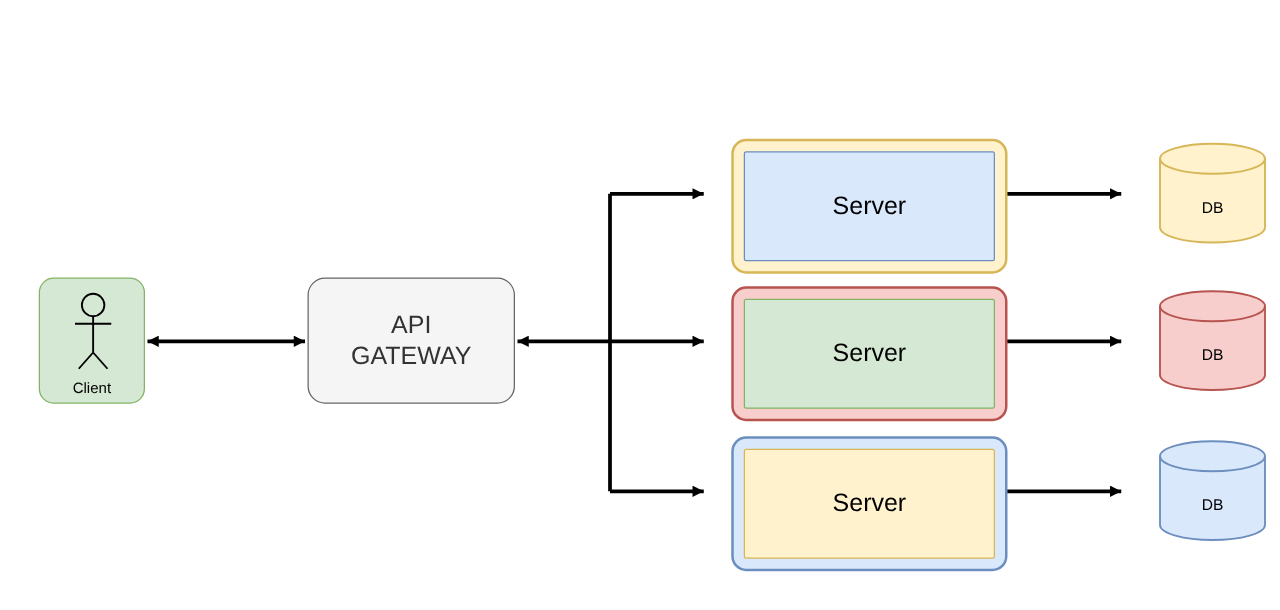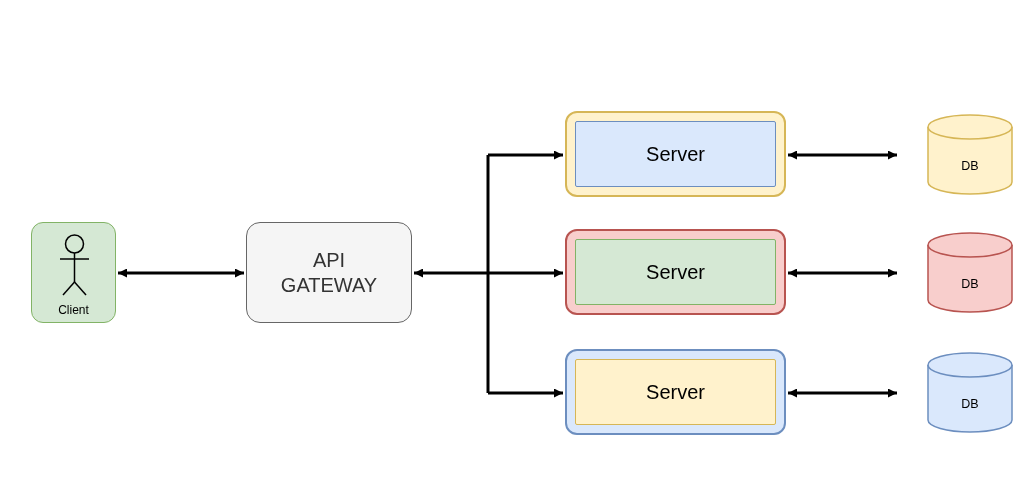--- a/index.html
+++ b/index.html
@@ -43,21 +43,21 @@
   .gw-label {
     white-space: pre-line;
     text-align: center;
     font-size: 20px;
     line-height: 1.25;
     color: #333333;
   }
 
   
   .server {
-    left: 565px; width: 221px; height: 86px;
+    left: 585px; width: 221px; height: 108px;
     border-radius: 12px;
     border: 2px solid;
   }
   .server .server-inner {
     position: absolute; inset: 8px;
     border: 1.5px solid;
     border-radius: 2px;
     display: flex; align-items: center; justify-content: center;
   }
   .server-label { font-size: 20px; color: #000000; }

